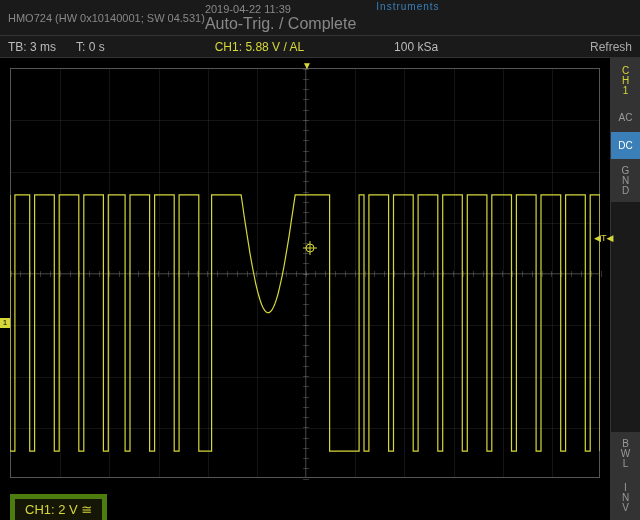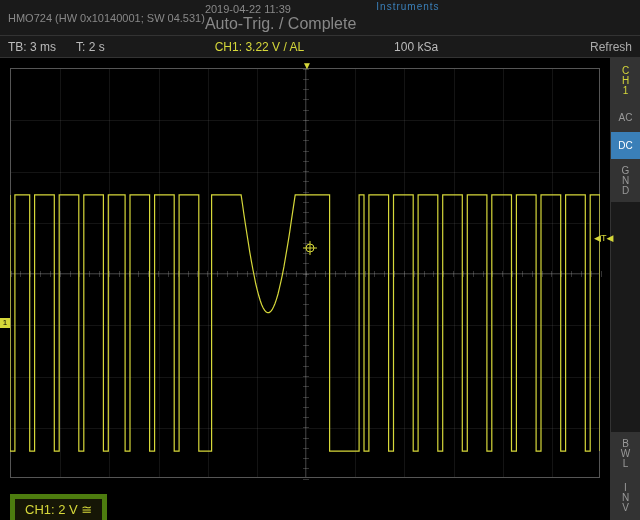--- a/index.html
+++ b/index.html
@@ -58,22 +58,22 @@
       </div>
       <div class="header-brand">
         <span class="logo-sub">Instruments</span>
       </div>
     </div>
   </div>
 </div>
 
 <div class="infobar">
   <span class="info-item">TB: 3 ms</span>
-  <span class="info-item">T: 2 s</span>
-  <span class="ch1-info">CH1: 3.22 V / AL</span>
+  <span class="info-item">T: 0 s</span>
+  <span class="ch1-info">CH1: 5.88 V / AL</span>
   <span class="info-item sample-rate">100 kSa</span>
   <span class="refresh">Refresh</span>
 </div>
 
 <div class="main">
   <div class="plot-area">
     <div class="grid">
       <div class="grid-center-v"></div>
       <div class="grid-center-h"></div>
     <div class="grid-line-v" style="left: 49.1667px;"></div>

